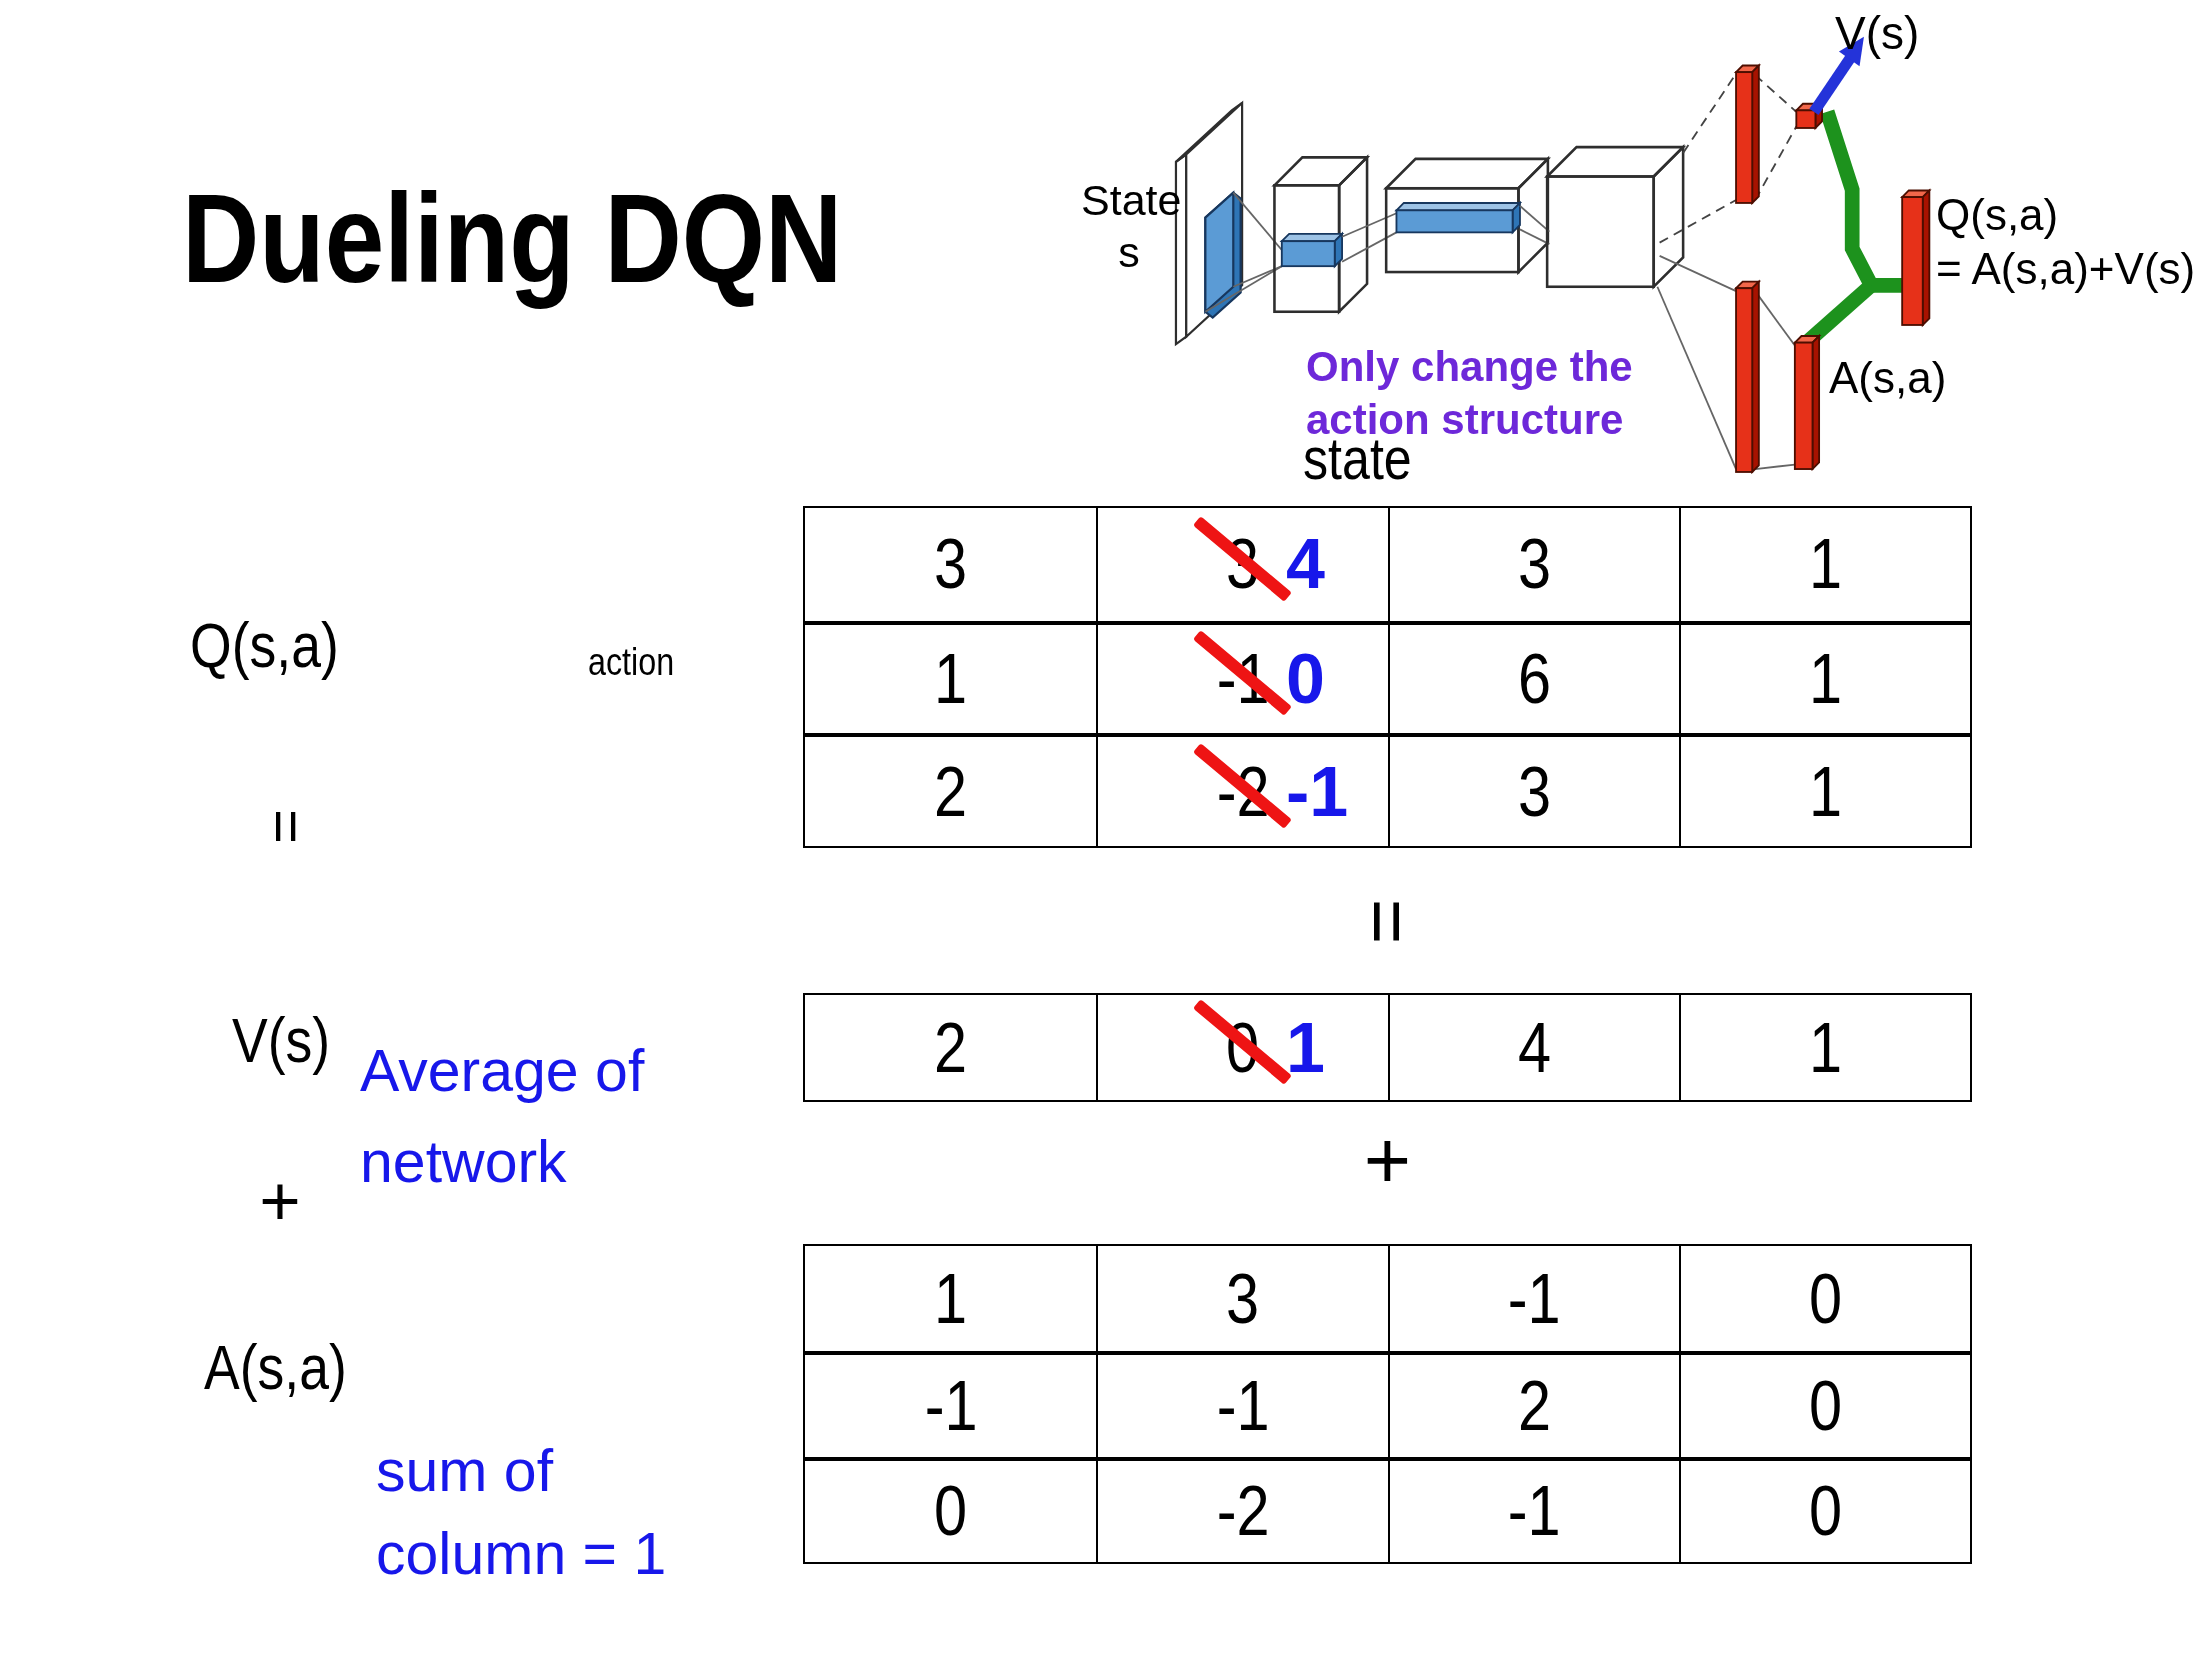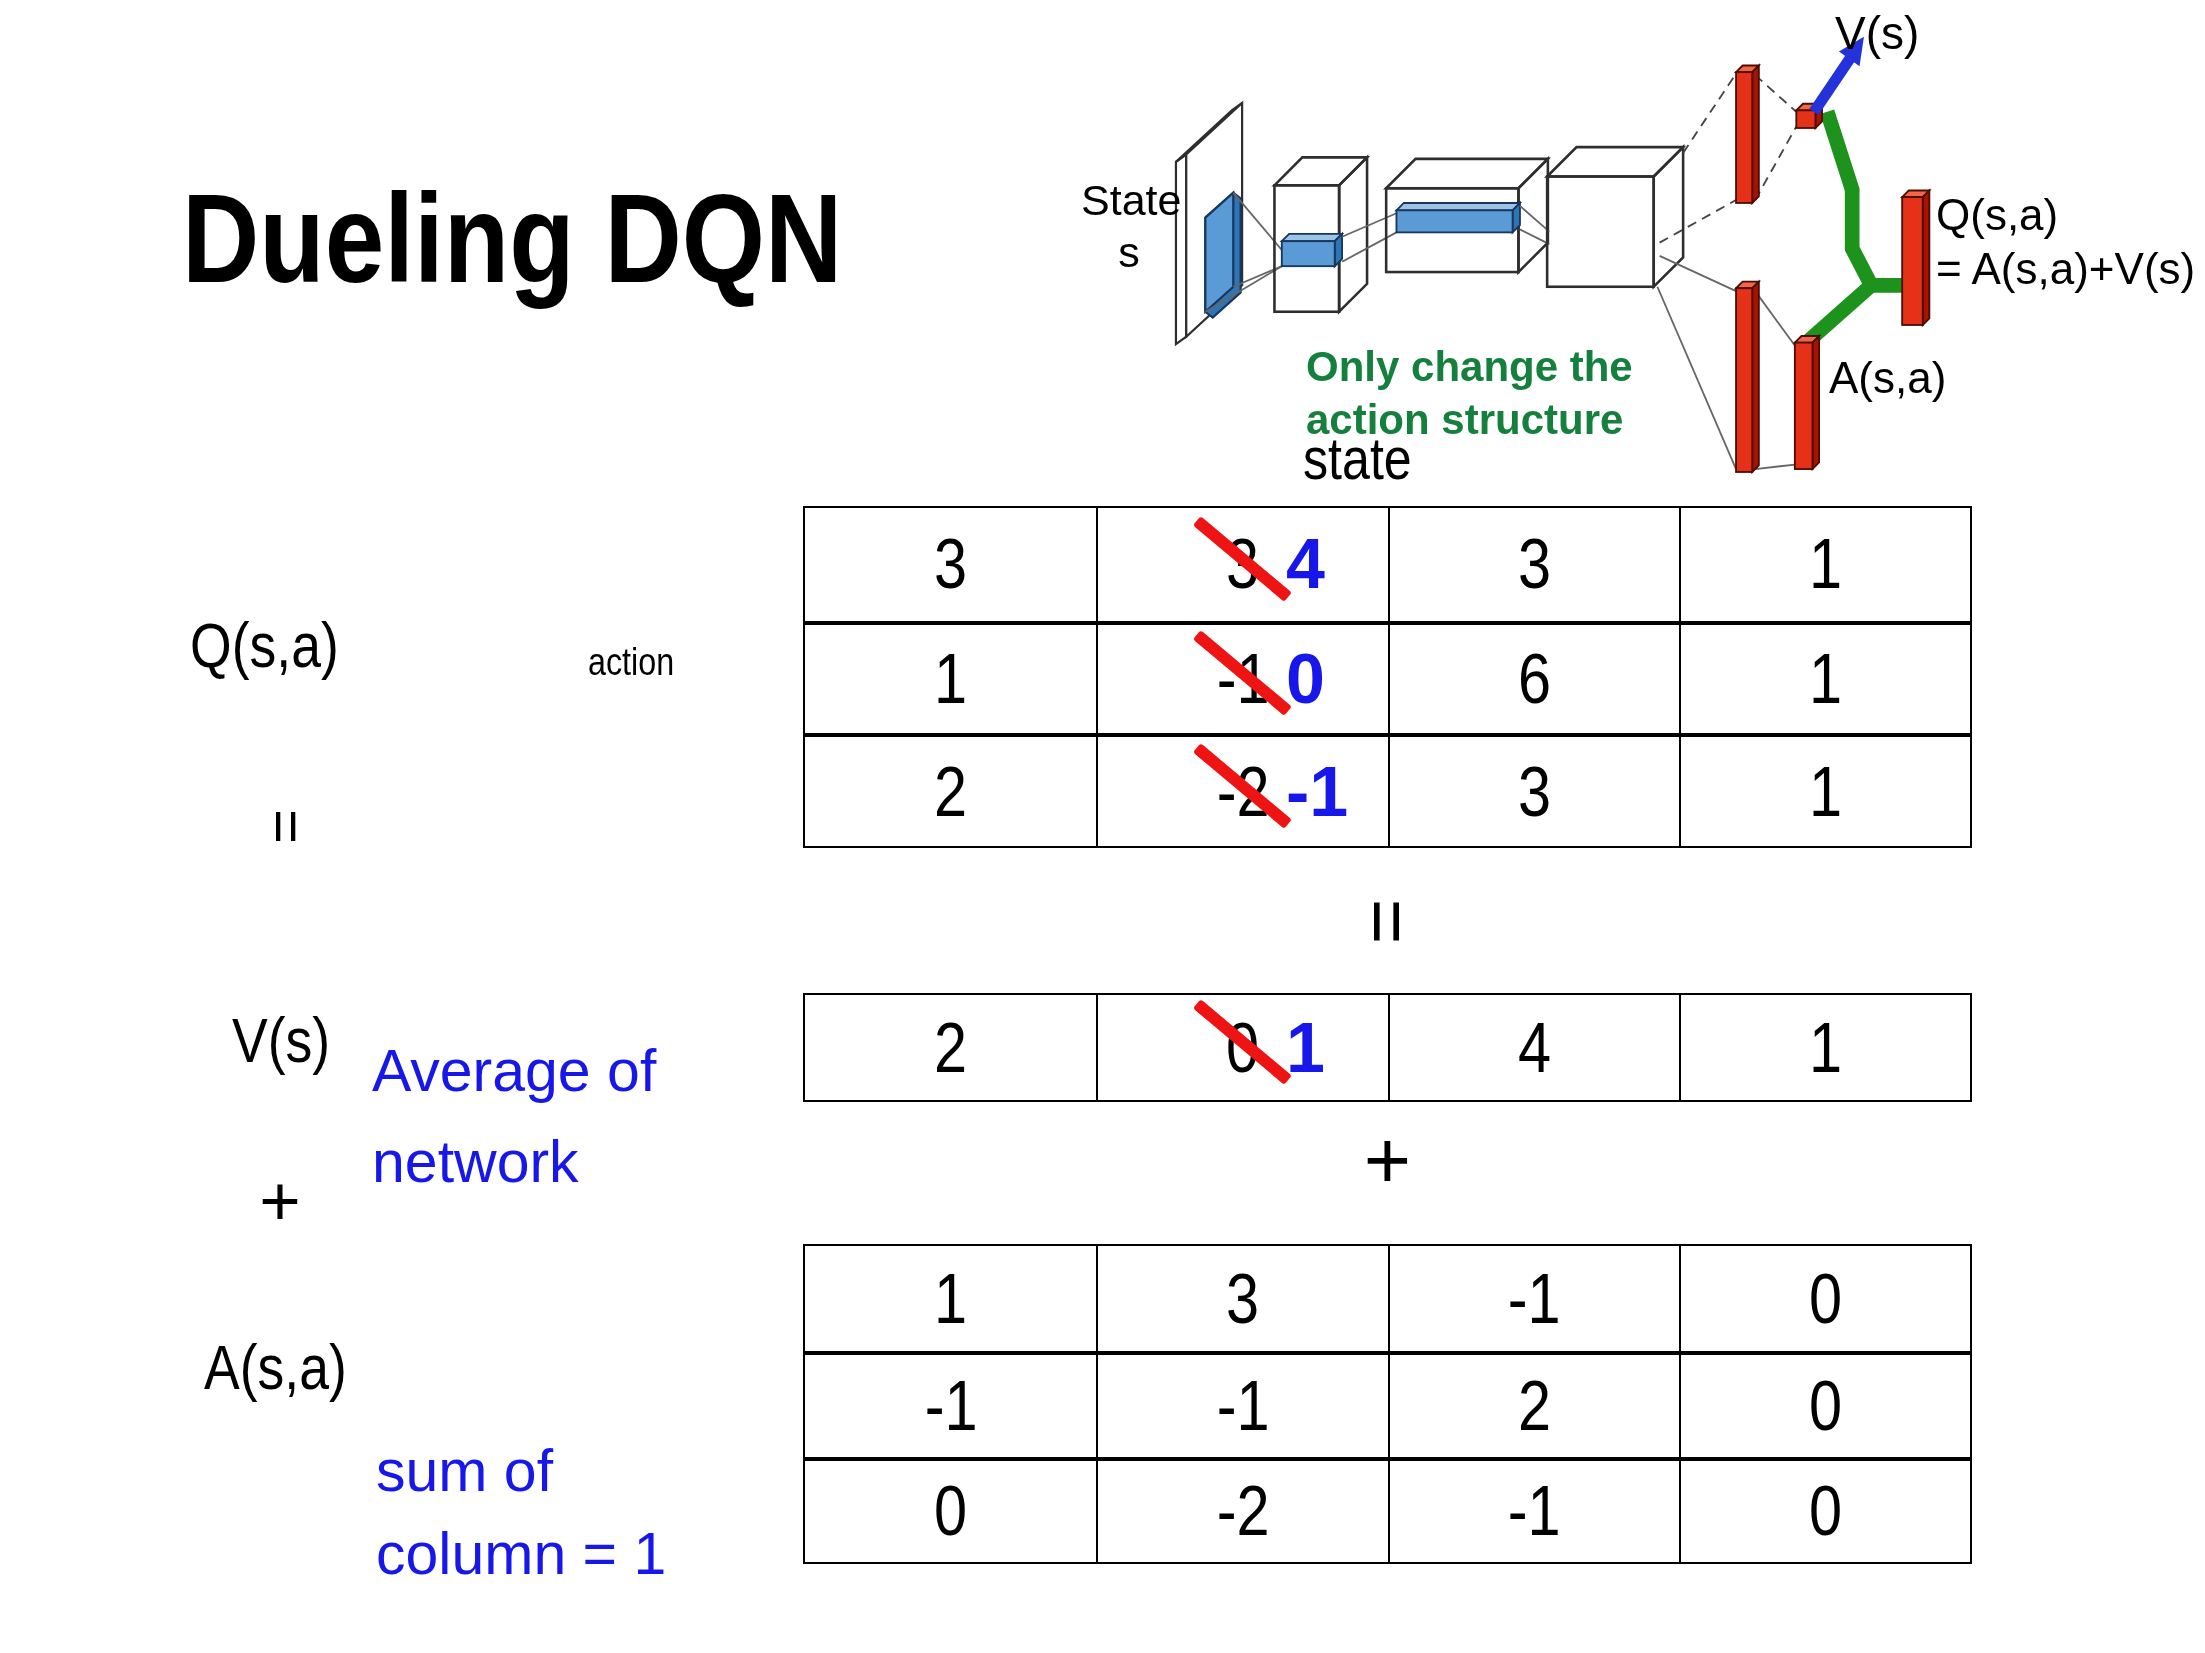--- a/index.html
+++ b/index.html
@@ -36,21 +36,21 @@
   .slash{
     position:absolute;left:50%;top:50%;width:119px;height:11.8px;margin:-11.8px 0 0 -60px;
     background:#EE1414;transform:rotate(40deg);border-radius:2.9px;pointer-events:none;
   }
   
   .midsym{left:803px;width:1169px;display:flex;justify-content:center;position:absolute;}
   .rot90{display:inline-block;transform:rotate(90deg);}
 
   
   .dlbl{font-size:43px;font-weight:500;white-space:nowrap;}
-  .dnote{color:#15803d;font-size:42px;font-weight:600;line-height:1.27;white-space:nowrap;}
+  .dnote{color:#6d28d9;font-size:42px;font-weight:600;line-height:1.27;white-space:nowrap;}
 </style>
 </head>
 <body>
 
 <div class="slide">
 
   <div class="abs title">
     <span class="narrow">Dueling DQN</span>
   </div>
 
@@ -189,21 +189,21 @@
   </div>
   <div class="abs lbl" style="left:204px;top:1331px">
     <span class="narrow">A(s,a)</span>
   </div>
   <div class="abs lbl" style="left:588px;top:641px;font-size:38px">
     <span class="narrow">action</span>
   </div>
   <div class="abs lbl" style="left:1303px;top:425px;font-size:59px">
     <span class="narrow">state</span>
   </div>
-  <div class="abs blue-note" style="left:372px;top:1026px;line-height:1.55">
+  <div class="abs blue-note" style="left:360px;top:1026px;line-height:1.55">
     <span>Average of</span><br>
     <span>network</span>
   </div>
   <div class="abs blue-note" style="left:376px;top:1430px;line-height:1.4">
     <span>sum of</span><br>
     <span>column = 1</span>
   </div>
 
   <div class="midsym" style="top:876px;font-size:78px">
     <span class="rot90">=</span>

